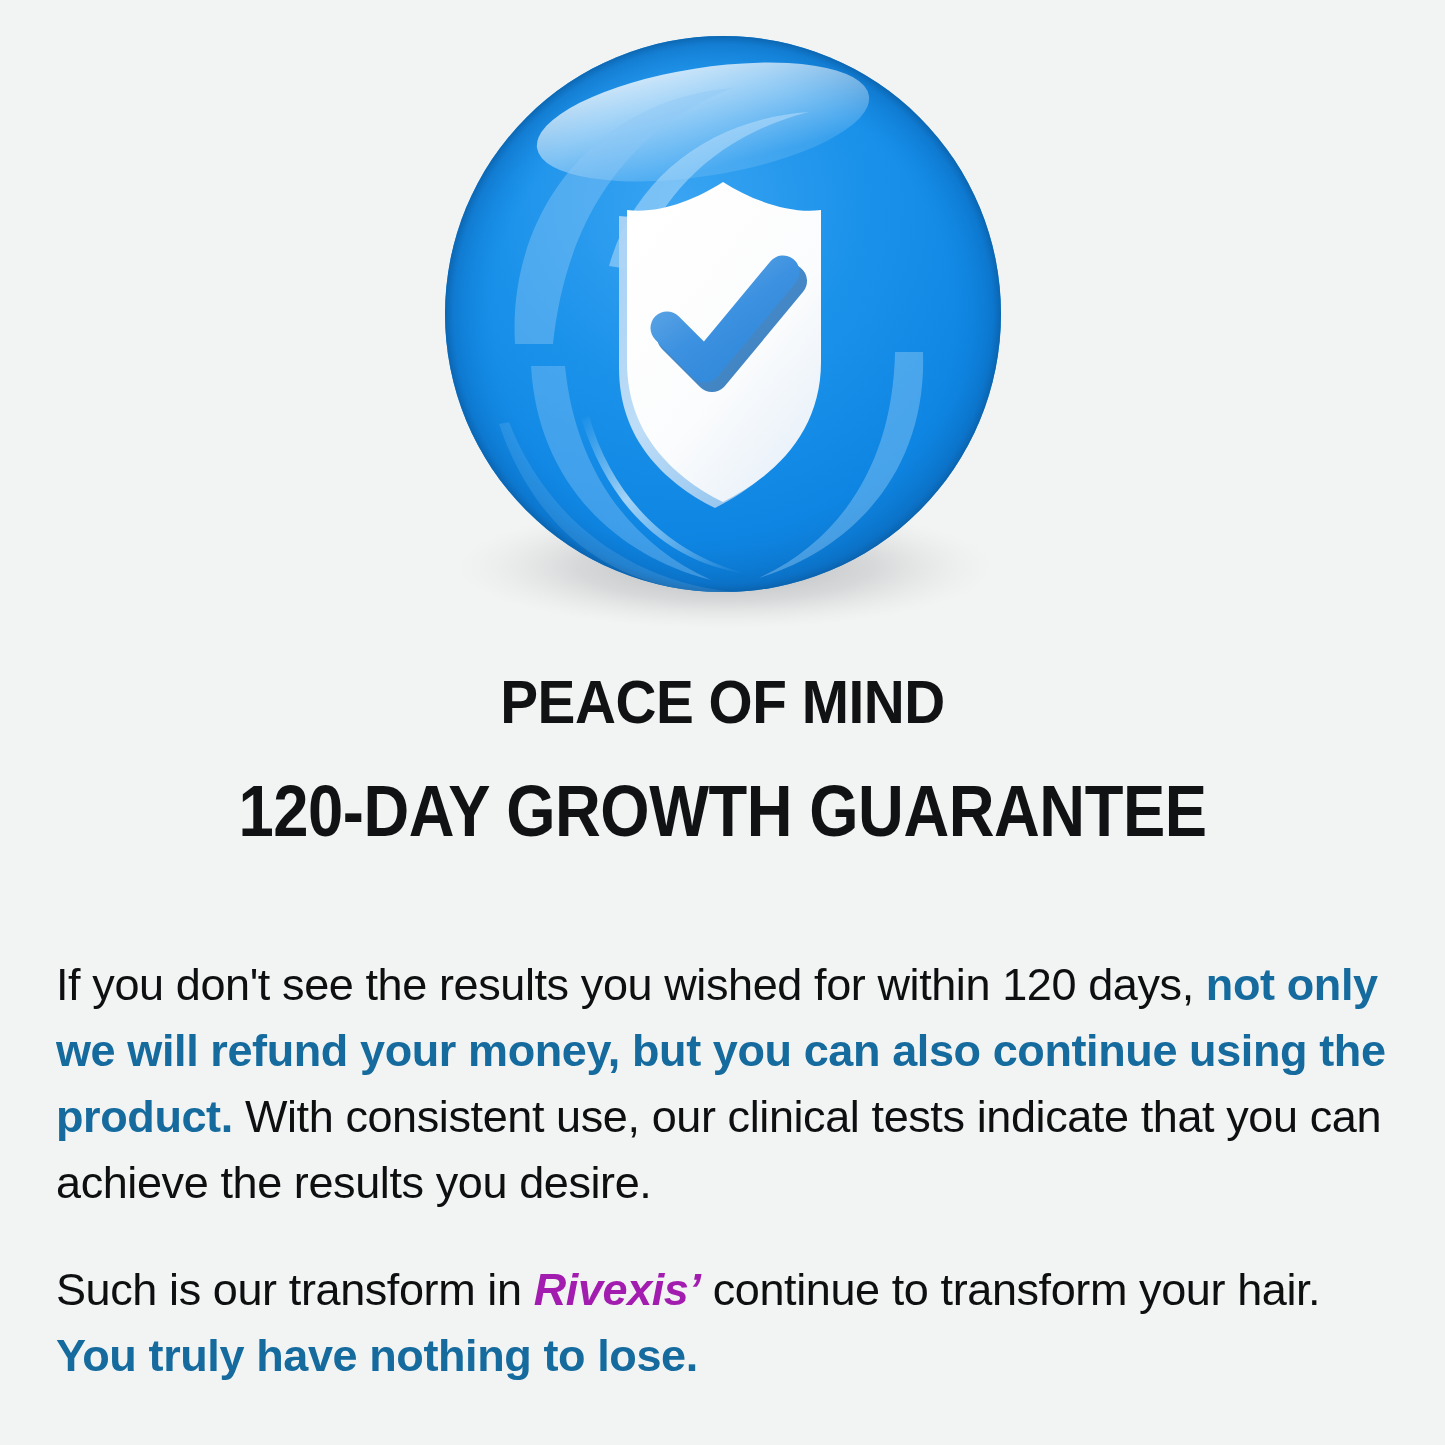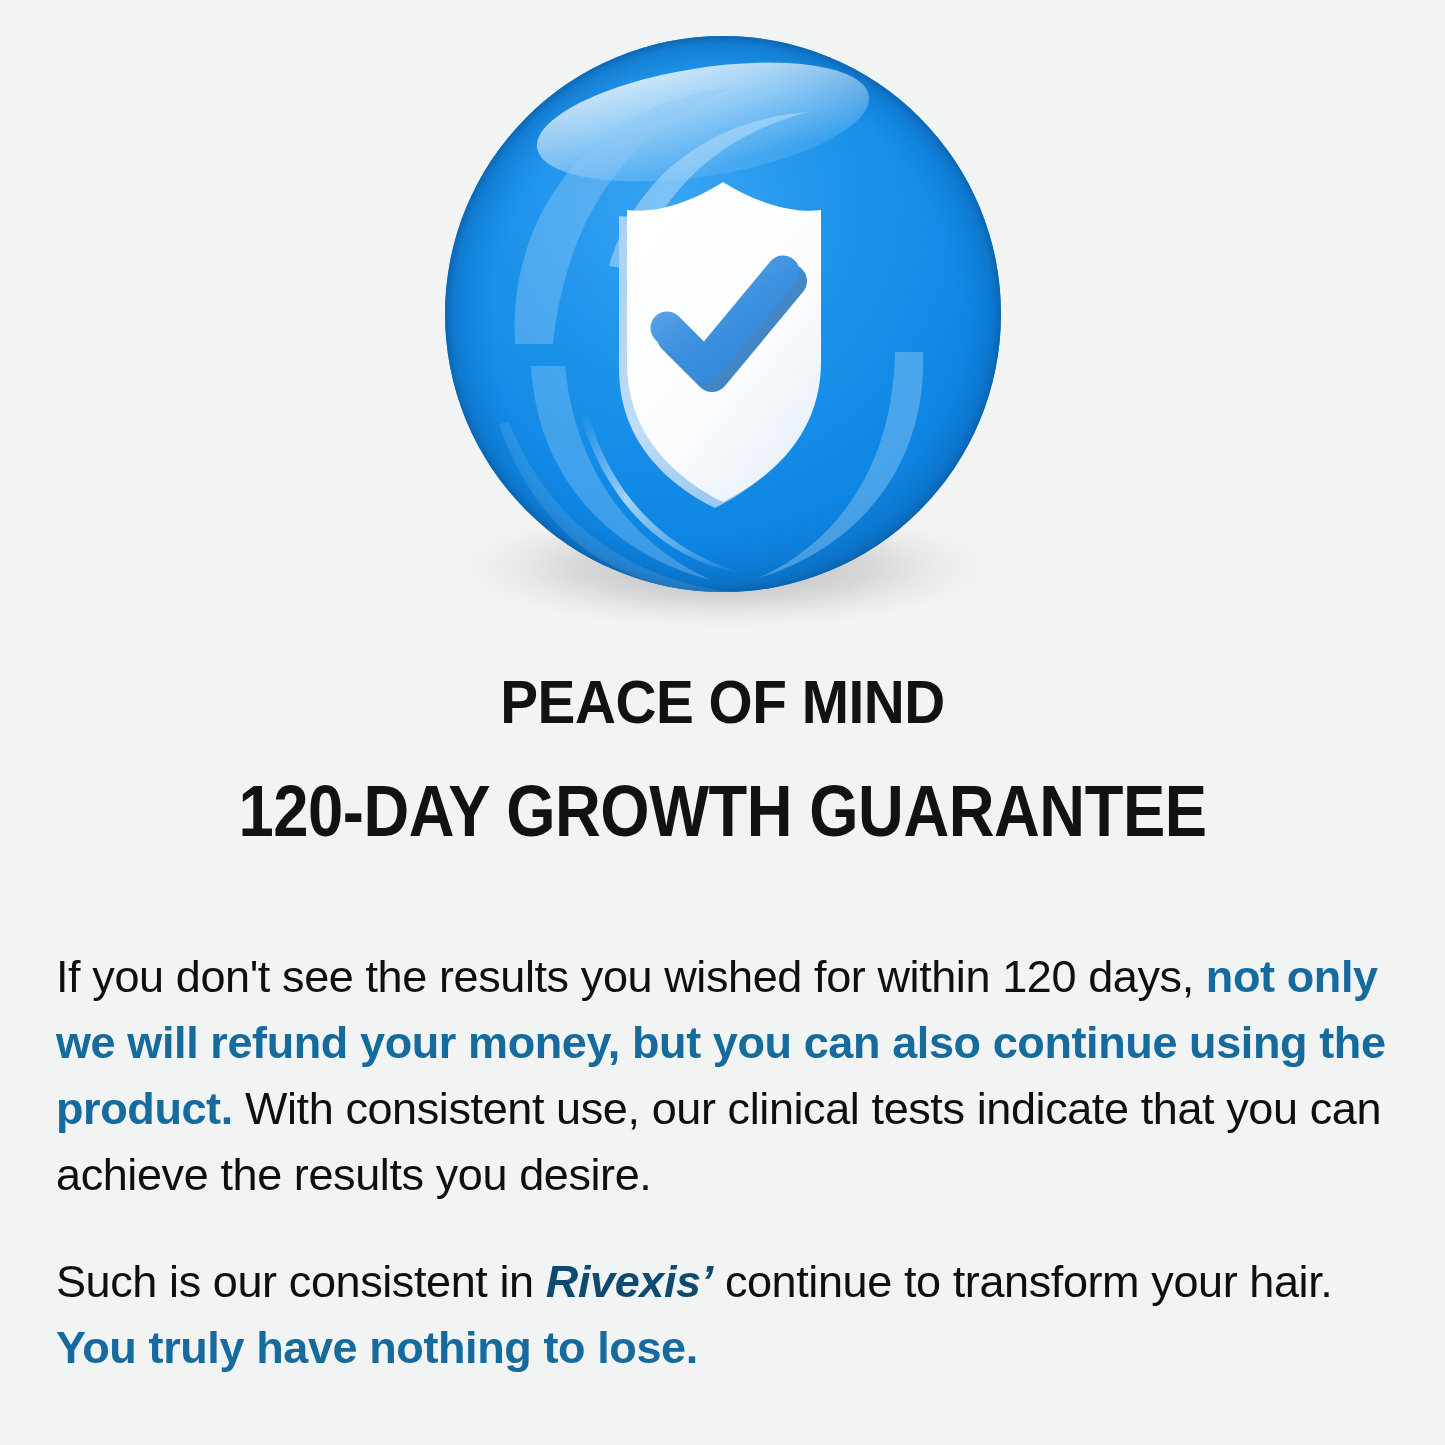--- a/index.html
+++ b/index.html
@@ -71,32 +71,32 @@
     left: 56px;
     top: 940px;
     width: 1345px;
   }
   .para {
     font-family: "Liberation Sans", sans-serif;
     font-size: 45px;
     line-height: 1.47;
     color: #0e0f11;
     letter-spacing: -0.4px;
-    margin: 4px 0 40px 0;
+    margin: 12px 0 40px 0;
     transform-origin: left top;
   }
   .para:last-child {
     margin-bottom: 0;
   }
   .accent {
     color: #156a9e;
     font-weight: 700;
   }
   .brand {
-    color: #0c4a6e;
+    color: #a21caf;
     font-weight: 700;
     font-style: italic;
   }
 </style>
 </head>
 <body>
 
 <div class="page">
 
   <div class="badge-wrap">
@@ -194,17 +194,17 @@
   <div class="headings">
     <div class="headline headline-1">PEACE OF MIND</div>
     <div class="headline headline-2">120-DAY GROWTH GUARANTEE</div>
   </div>
 
   <div class="body-copy">
     <p class="para">
       <span>If you don't see the results you wished for within 120 days, </span><span class="accent">not only we will refund your money, but you can also continue using the product.</span><span> With consistent use, our clinical tests indicate that you can achieve the results you desire.</span>
     </p>
     <p class="para">
-      <span>Such is our consistent in </span><span class="brand">Rivexis’</span><span> continue to transform your hair. </span><span class="accent">You truly have nothing to lose.</span>
+      <span>Such is our transform in </span><span class="brand">Rivexis’</span><span> continue to transform your hair. </span><span class="accent">You truly have nothing to lose.</span>
     </p>
   </div>
 
 </div>
 
 </body></html>

